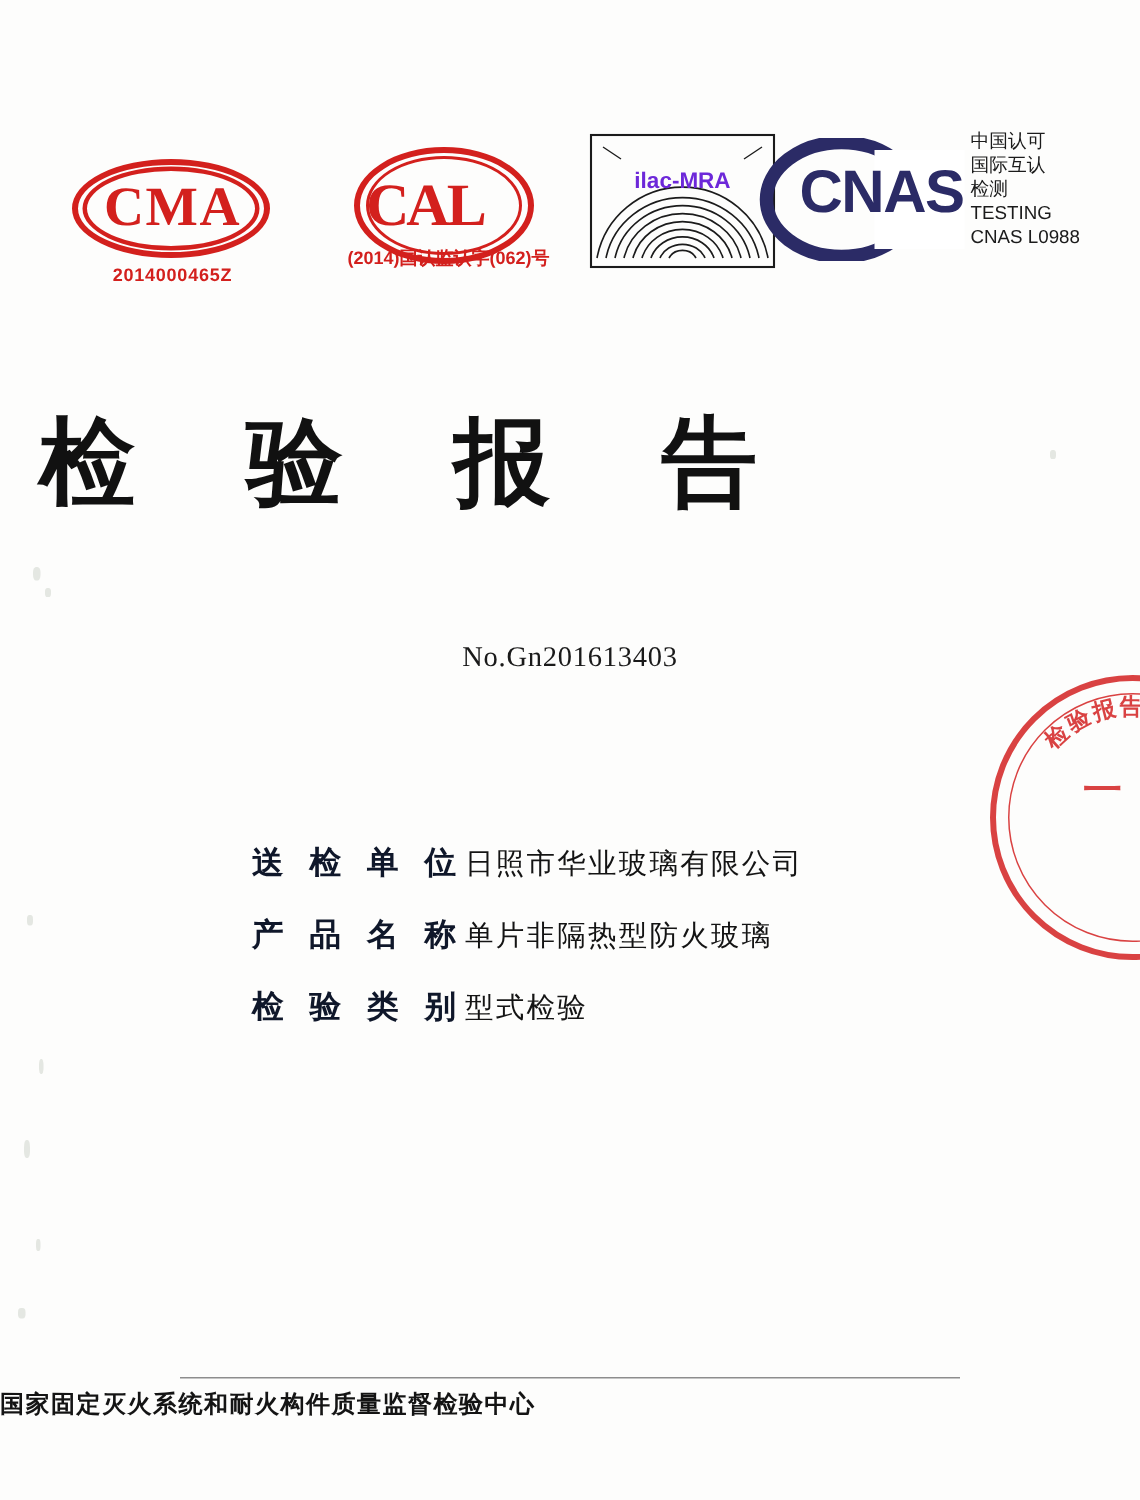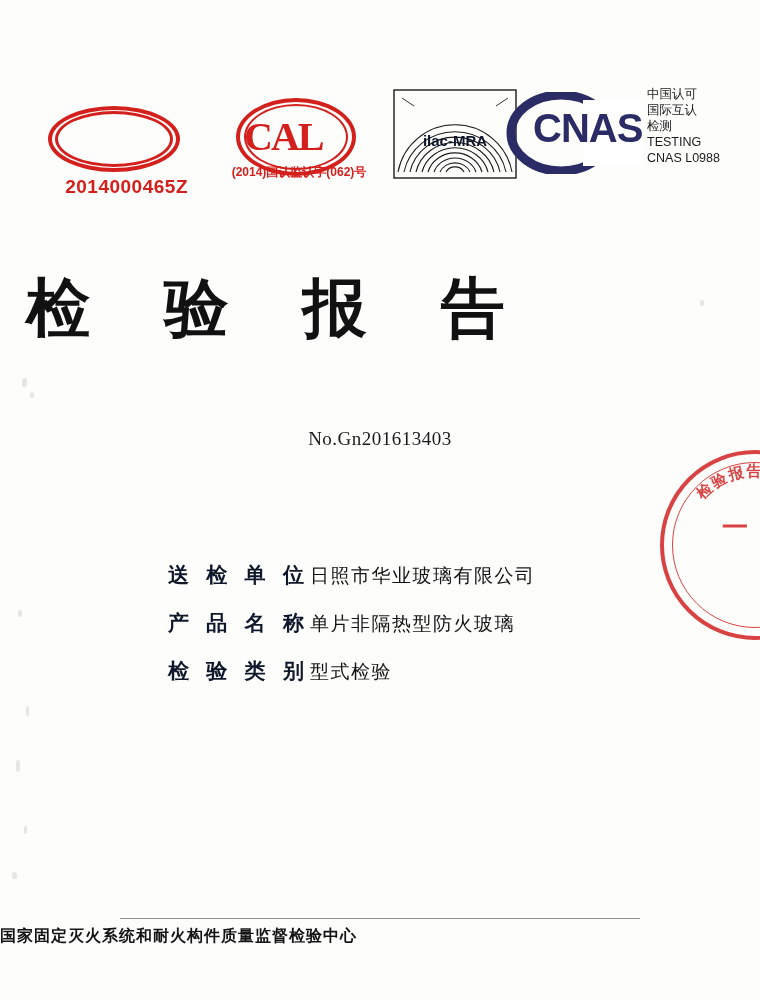--- a/index.html
+++ b/index.html
@@ -79,25 +79,25 @@
     font-size: 37px;
     letter-spacing: 1px;
     line-height: 48px;
     text-align: center;
   }
   .cma .code {
     position: absolute;
     left: -6px;
     top: 70px;
     width: 146px;
-    text-align: right;
+    text-align: center;
     color: #d3201d;
     font-family: "Liberation Sans", sans-serif;
     font-weight: bold;
-    font-size: 19px;
+    font-size: 12px;
     letter-spacing: 0.5px;
   }
 
   
   .cal {
     position: absolute;
     left: 224px;
     top: 20px;
     width: 150px;
     height: 104px;
@@ -153,27 +153,27 @@
     position: absolute;
     left: 392px;
     top: 10px;
     width: 126px;
     height: 92px;
   }
   .ilac svg { display: block; }
   .ilac .txt {
     position: absolute;
     left: 0;
-    top: 44px;
+    top: 24px;
     width: 126px;
     text-align: center;
     font-family: "Liberation Sans", sans-serif;
     font-weight: bold;
     font-size: 15px;
-    color: #0f172a;
+    color: #6d28d9;
     letter-spacing: 0px;
   }
 
   
   .cnas {
     position: absolute;
     left: 505px;
     top: 8px;
     width: 240px;
     height: 120px;
@@ -349,20 +349,21 @@
   <div class="speckle" style="left:16px;top:760px;width:4px;height:12px;"></div>
   <div class="speckle" style="left:24px;top:826px;width:3px;height:8px;"></div>
   <div class="speckle" style="left:12px;top:872px;width:5px;height:7px;"></div>
   <div class="speckle" style="left:700px;top:300px;width:4px;height:6px;"></div>
 
   <div class="logo-row">
 
     <div class="cma">
       <div class="oval"></div>
       <div class="oval2"></div>
+      <div class="letters">CMA</div>
       <div class="code">2014000465Z</div>
     </div>
 
     <div class="cal">
       <div class="ring"></div>
       <div class="ring2"></div>
       <div class="glyph">CAL</div>
       <div class="code">(2014)国认监认字(062)号</div>
     </div>
 

